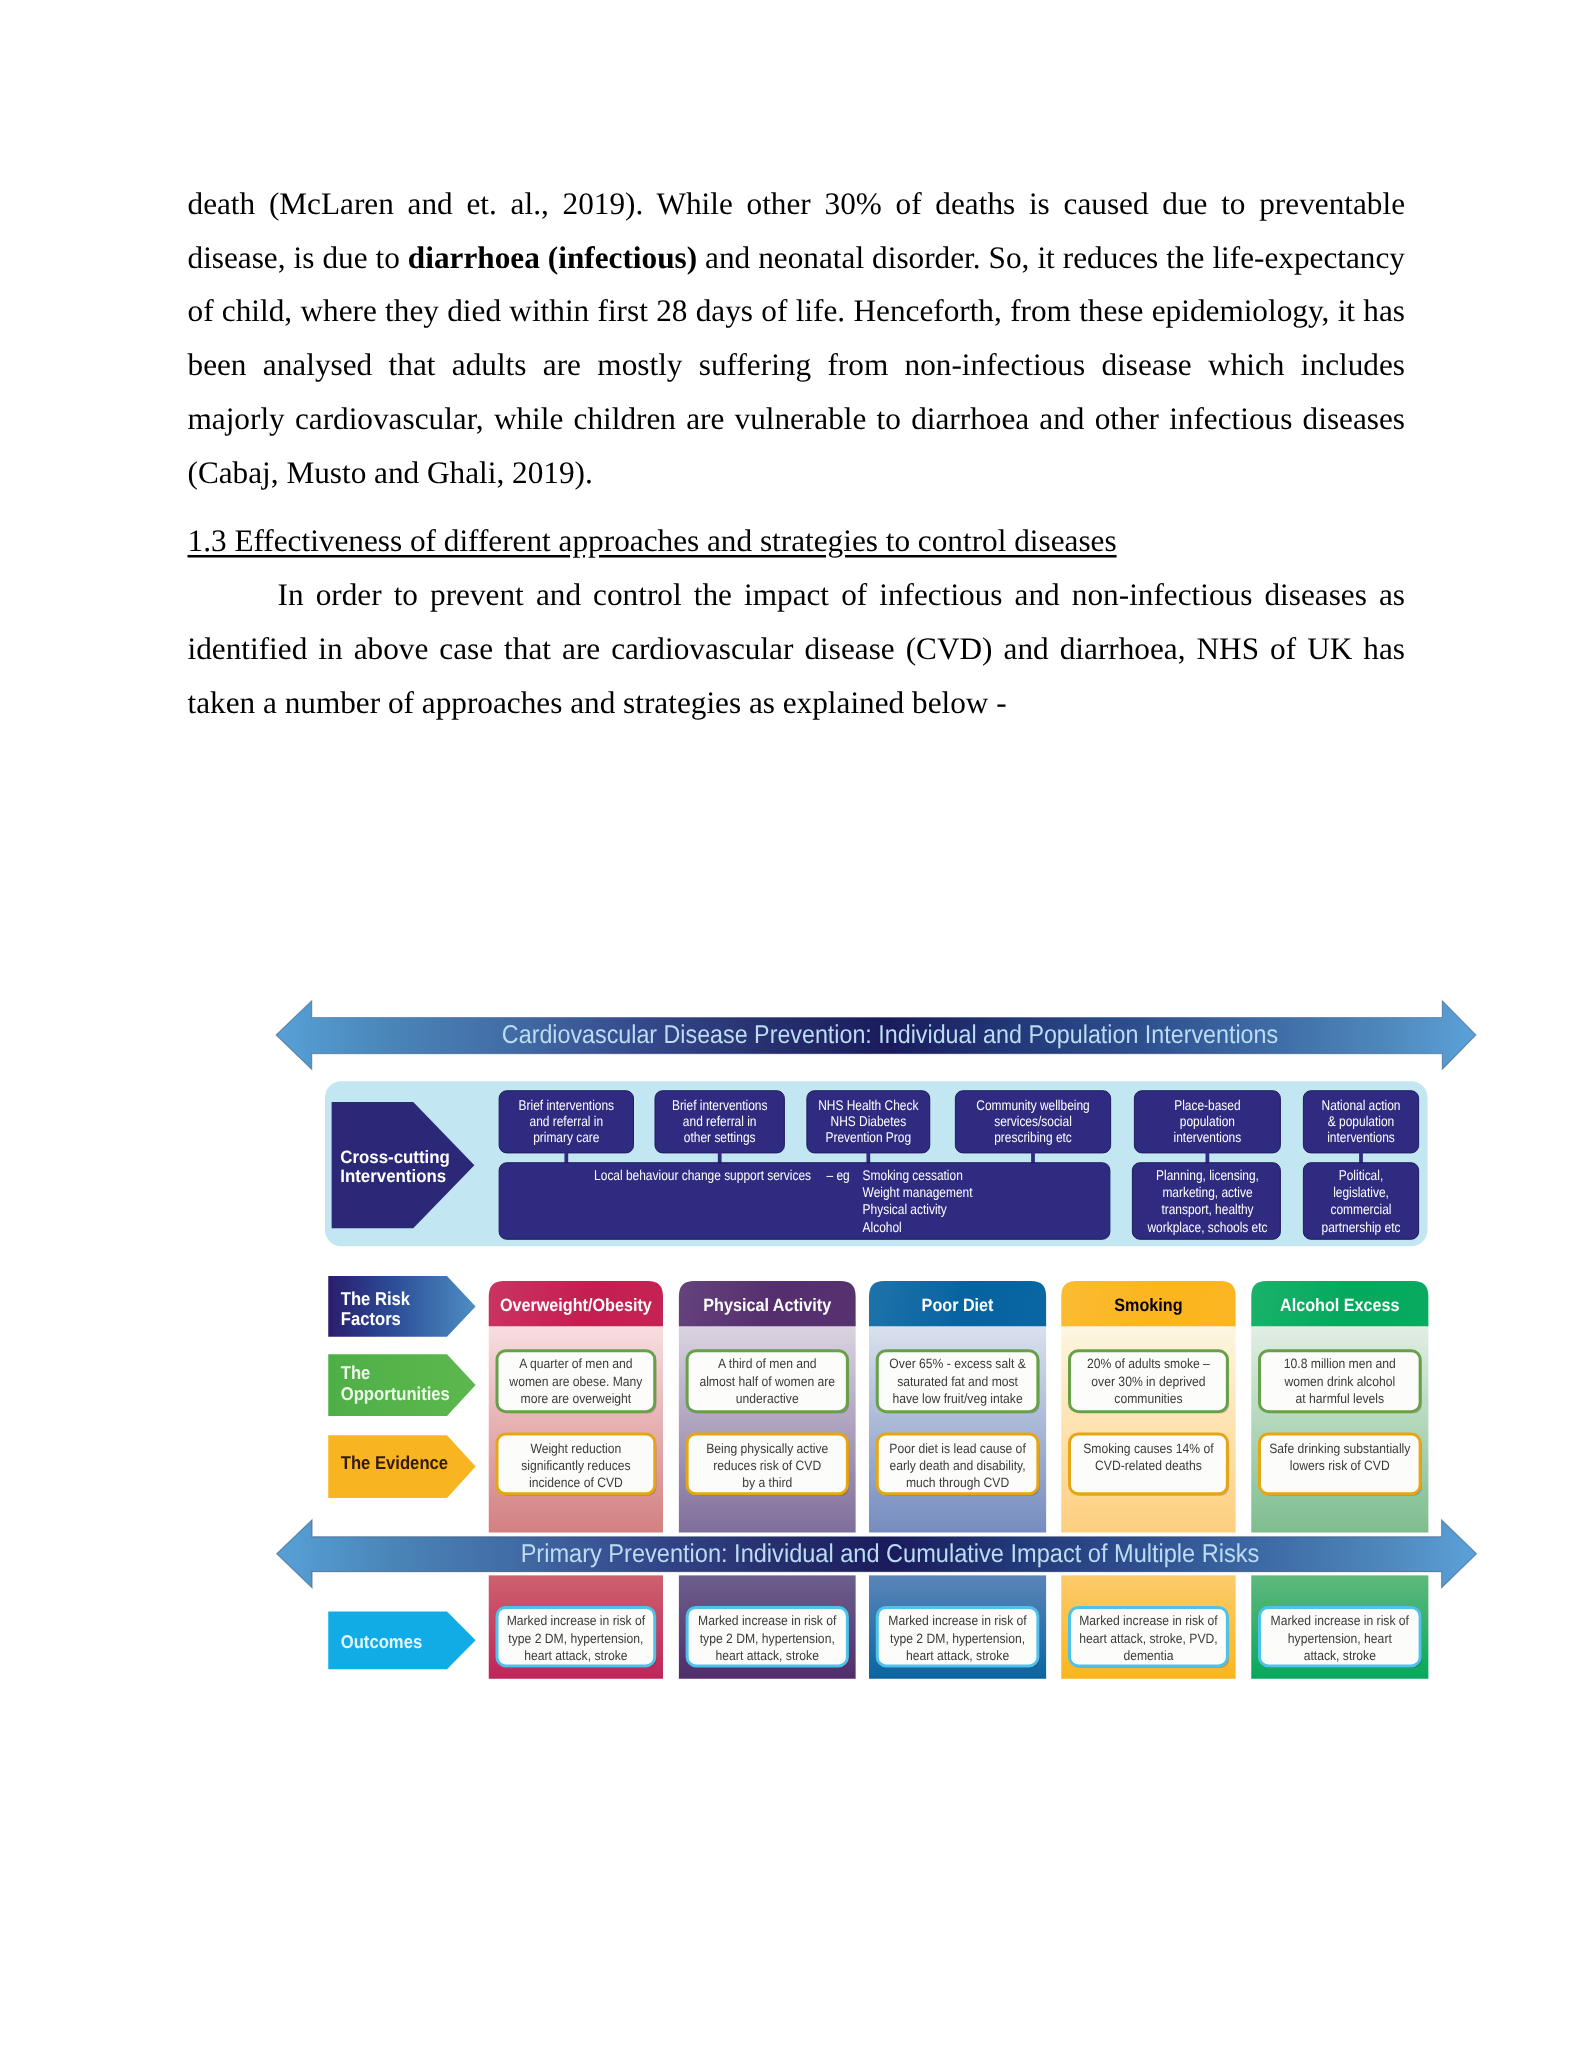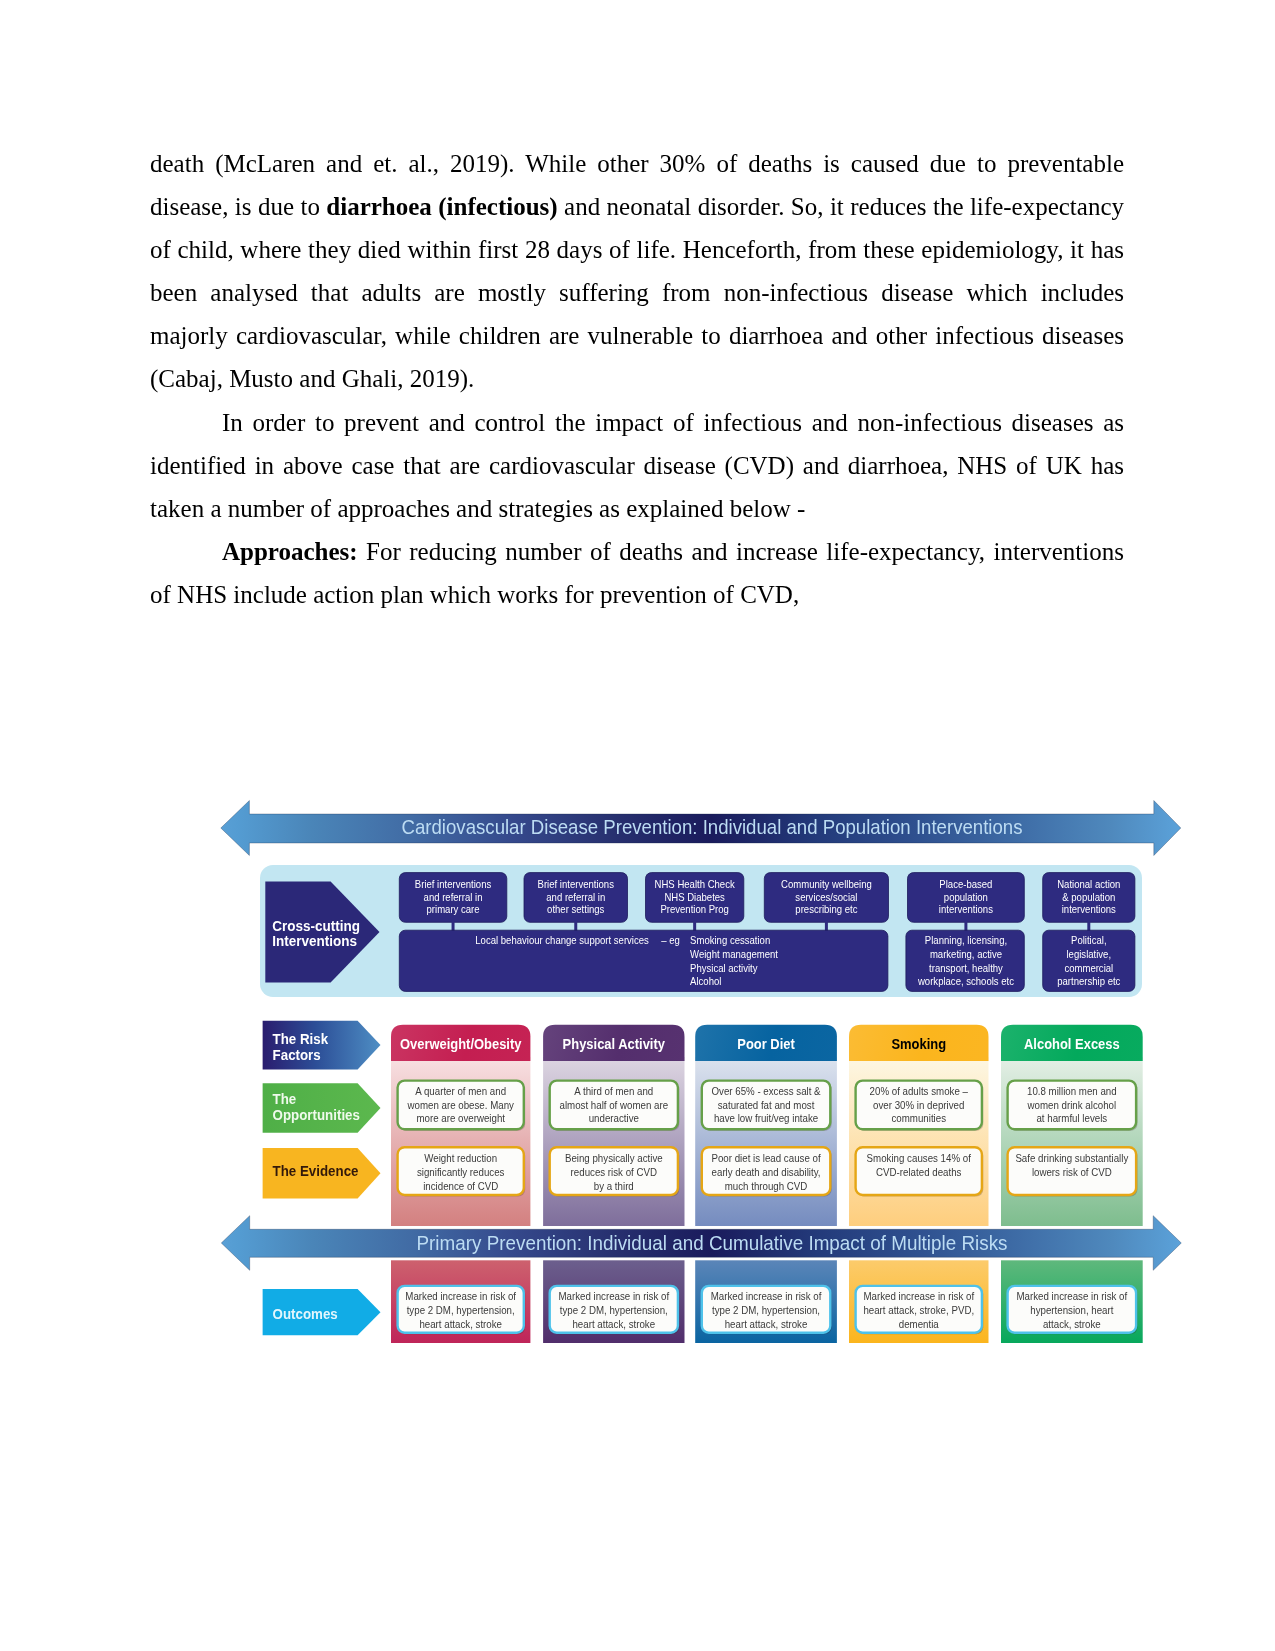--- a/index.html
+++ b/index.html
@@ -16,22 +16,22 @@
   
   #figure{position:absolute;left:12px;top:0;width:1275px;height:1651px;}
   #figure svg{position:absolute;left:0;top:0;}
 </style>
 </head>
 <body>
 
 <div class="page">
   <div class="doc">
     <p class="body"><span>death (McLaren and et. al., 2019). While other 30% of deaths is caused due to preventable disease, is due to </span><b>diarrhoea (infectious)</b><span> and neonatal disorder. So, it reduces the life-expectancy of child, where they died within first 28 days of life. Henceforth, from these epidemiology, it has been analysed that adults are mostly suffering from non-infectious disease which includes majorly cardiovascular, while children are vulnerable to diarrhoea and other infectious diseases (Cabaj, Musto and Ghali, 2019).</span></p>
+    <h2 class="sec">1.3 Effectiveness of different approaches and strategies to control diseases</h2>
     <p class="body indent">In order to prevent and control the impact of infectious and non-infectious diseases as identified in above case that are cardiovascular disease (CVD) and diarrhoea, NHS of UK has taken a number of approaches and strategies as explained below -</p>
-    <p class="body indent"><b>Approaches:</b><span> For reducing number of deaths and increase life-expectancy, interventions of NHS include action plan which works for prevention of CVD,</span></p>
   </div>
 
   <div id="figure">
       <svg width="1275" height="1651" viewBox="0 0 1275 1651">
         <defs>
           <linearGradient id="g0" gradientUnits="userSpaceOnUse" x1="208.8" y1="0" x2="1168.8" y2="0">
             <stop offset="0" stop-color="#59A0D6"></stop>
             <stop offset="0.018" stop-color="#549CD2"></stop>
             <stop offset="0.095" stop-color="#4A85B8"></stop>
             <stop offset="0.2" stop-color="#416BA4"></stop>

